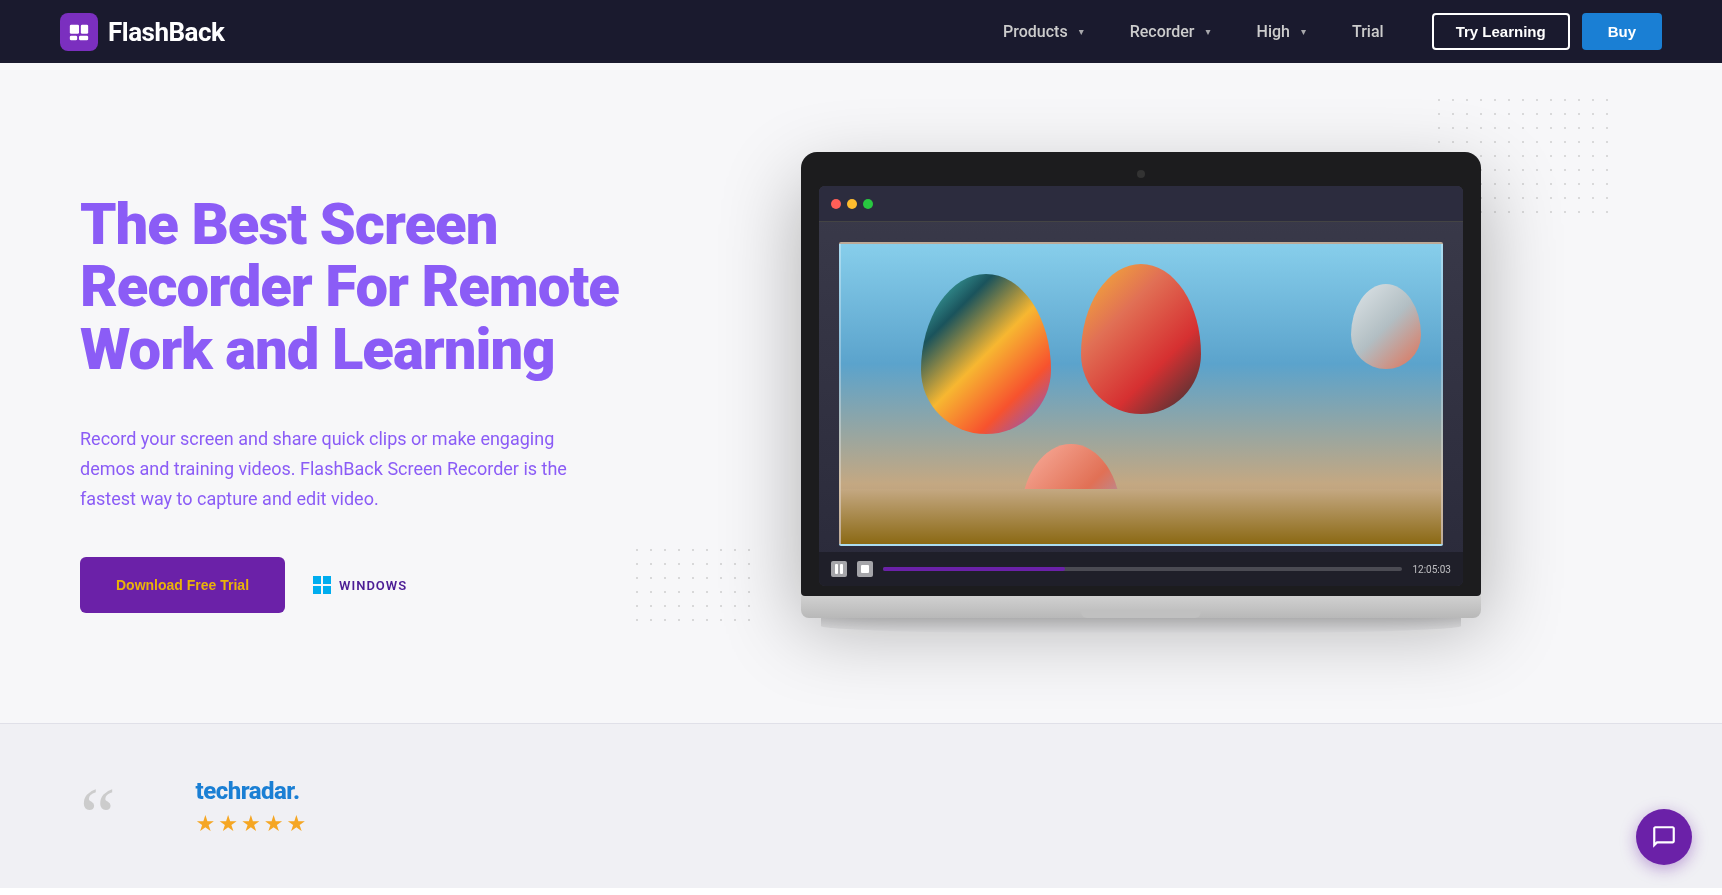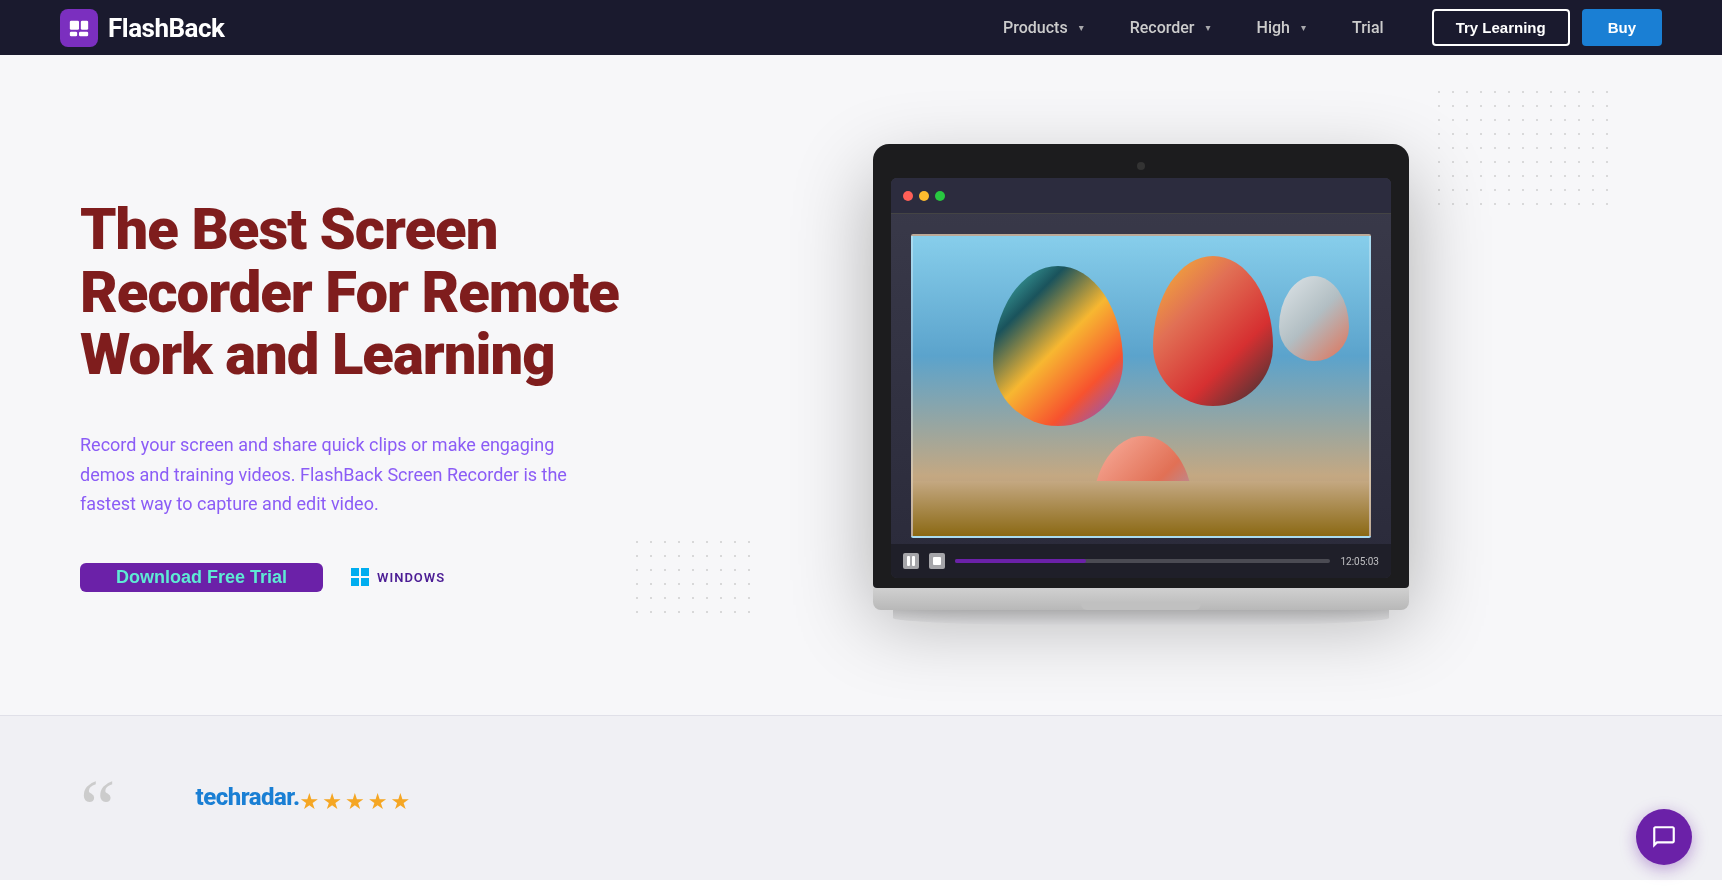--- a/index.html
+++ b/index.html
@@ -1,21 +1,21 @@
 <!DOCTYPE html>
 <html><head>
   <meta charset="utf-8">
   <style>
     * { margin: 0; padding: 0; box-sizing: border-box; }
     body { font-family: -apple-system, BlinkMacSystemFont, 'Segoe UI', Roboto, sans-serif; background: #fff; width: 1722px; min-height: 895px; overflow-x: hidden; }
 
     
     .navbar {
       background: #1a1a2e;
-      height: 55px;
+      height: 63px;
       display: flex;
       align-items: center;
       padding: 0 60px;
       gap: 0;
     }
     .nav-logo {
       display: flex;
       align-items: center;
       gap: 10px;
       text-decoration: none;
@@ -82,44 +82,44 @@
       position: relative;
       overflow: hidden;
     }
     .hero-content {
       flex: 0 0 560px;
       z-index: 2;
     }
     .hero-title {
       font-size: 58px;
       font-weight: 900;
-      color: #7f1d1d;
+      color: #8b5cf6;
       line-height: 1.08;
       margin-bottom: 44px;
       letter-spacing: -1px;
     }
     .hero-description {
       font-size: 18px;
       color: #8b5cf6;
       line-height: 1.65;
       margin-bottom: 44px;
       max-width: 500px;
     }
     .hero-cta-row {
       display: flex;
       align-items: center;
       gap: 28px;
     }
     .hero-download-btn {
       background: #6b21a8;
-      color: #5eead4;
+      color: #eab308;
       border: none;
-      padding: 4px 36px;
+      padding: 20px 36px;
       border-radius: 6px;
-      font-size: 18px;
+      font-size: 14px;
       font-weight: 800;
       cursor: pointer;
       white-space: nowrap;
     }
     .windows-badge {
       display: flex;
       align-items: center;
       gap: 8px;
       color: #4c1d95;
       font-size: 13px;
@@ -165,21 +165,21 @@
       left: -10px;
       width: 120px; height: 80px;
       background-image: radial-gradient(circle, #aaa 1.5px, transparent 1.5px);
       background-size: 14px 14px;
       opacity: 0.4;
     }
 
     
     .laptop-wrapper {
       position: relative;
-      width: 536px;
+      width: 680px;
       margin-top: -20px;
     }
     .laptop-screen-outer {
       background: #1c1c1e;
       border-radius: 16px 16px 4px 4px;
       padding: 18px 18px 10px 18px;
       box-shadow: 0 30px 80px rgba(0,0,0,0.3);
       position: relative;
     }
     .laptop-camera-dot {
@@ -369,21 +369,21 @@
     }
     .testimonial-text {
       font-size: 22px;
       color: #333;
       font-weight: 500;
       line-height: 1.4;
     }
     .testimonial-source {
       margin-left: 40px;
       display: flex;
-      flex-direction: row;
+      flex-direction: column;
       align-items: flex-start;
       flex-shrink: 0;
     }
     .techradar-logo {
       font-size: 24px;
       font-weight: 800;
       color: #1a1a2e;
       letter-spacing: -0.5px;
     }
     .techradar-logo span { color: #1a7fd4; }

